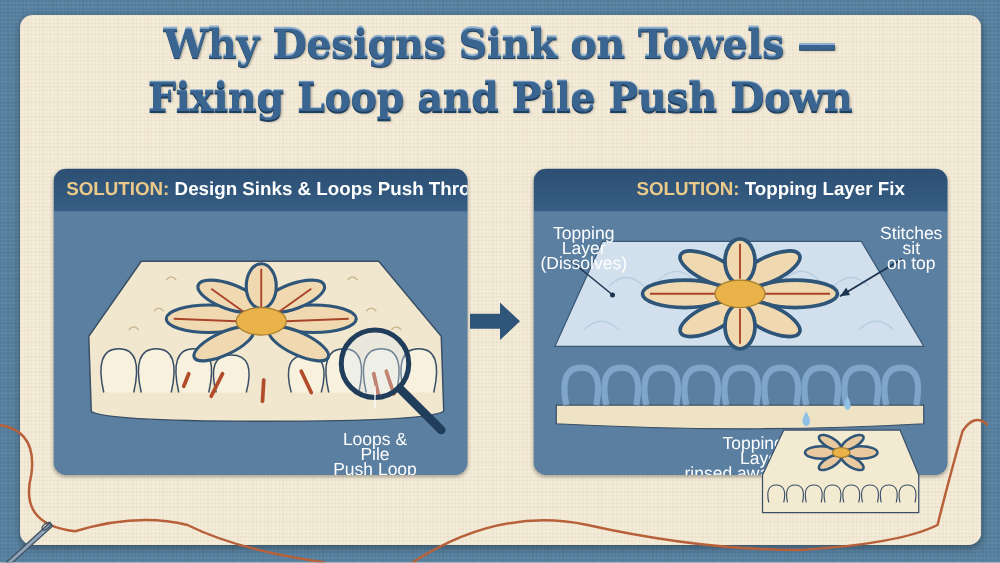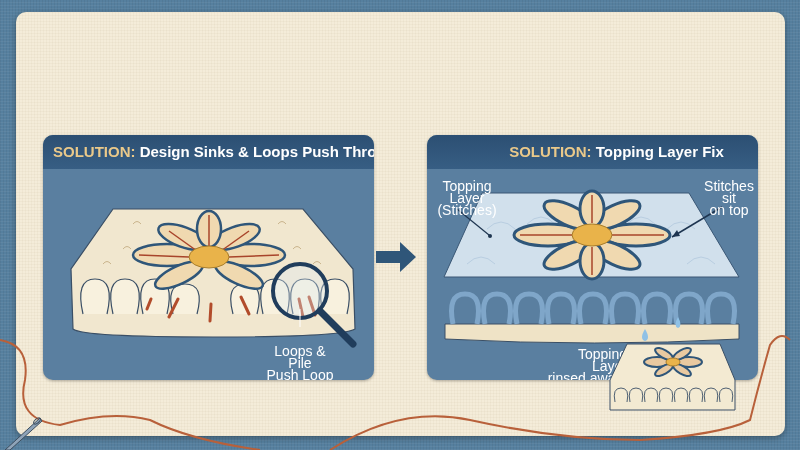--- a/index.html
+++ b/index.html
@@ -34,20 +34,22 @@
   .arrow{position:absolute;left:376px;top:240px;}
   svg{display:block;}
   .thread{position:absolute;left:0;top:0;pointer-events:none;}
 </style>
 </head>
 <body>
 
 <div class="card"></div>
 
 <div class="title">
+  <div>Why Designs Sink on Towels —</div>
+  <div>Fixing Loop and Pile Push Down</div>
 </div>
 
 <div class="panel left">
   <div class="phead"><span class="kw">SOLUTION:</span><span> Design Sinks &amp; Loops Push Through</span></div>
   <svg width="331" height="211" viewBox="0 0 331 211">
 
     <path d="M70,40 L260,40 L310,100 L312,160 Q300,168 170,168 Q40,168 30,160 L28,100 Z" fill="#f1e7cf" stroke="#3a4f66" stroke-width="1.2"></path>
     <g stroke="#c9b48d" stroke-width="1" fill="none">
       <path d="M90,55 q4,-5 8,0 M120,60 q4,-5 8,0 M160,52 q4,-5 8,0 M200,58 q4,-5 8,0 M235,55 q4,-5 8,0 M80,80 q4,-5 8,0 M250,80 q4,-5 8,0 M60,95 q4,-5 8,0 M270,95 q4,-5 8,0"></path>
     </g>
@@ -154,21 +156,21 @@
     <line x1="30" y1="40" x2="62" y2="66" stroke="#1e3550" stroke-width="1.2"></line>
     <circle cx="63" cy="67" r="2" fill="#1e3550"></circle>
     <line x1="295" y1="38" x2="245" y2="68" stroke="#1e3550" stroke-width="1.5"></line>
     <path d="M245,68 l8,-1 l-3,-6 z" fill="#1e3550"></path>
 
     <path d="M218,160 q-6,10 0,12 q6,-2 0,-12 z" fill="#8fc1e6"></path>
     <path d="M251,148 q-5,9 0,11 q5,-2 0,-11 z" fill="#8fc1e6"></path>
   </svg>
   <div class="lbl" style="left:4px;top:45px;width:72px;">
     <div>Topping Layer</div>
-    <div>(Stitches)</div>
+    <div>(Dissolves)</div>
   </div>
   <div class="lbl" style="left:272px;top:45px;width:60px;">
     <div>Stitches sit</div>
     <div>on top</div>
   </div>
   <div class="lbl" style="left:120px;top:213px;width:80px;text-align:right;">
     <div>Topping Layer</div>
     <div>rinsed away)</div>
   </div>
 </div>

